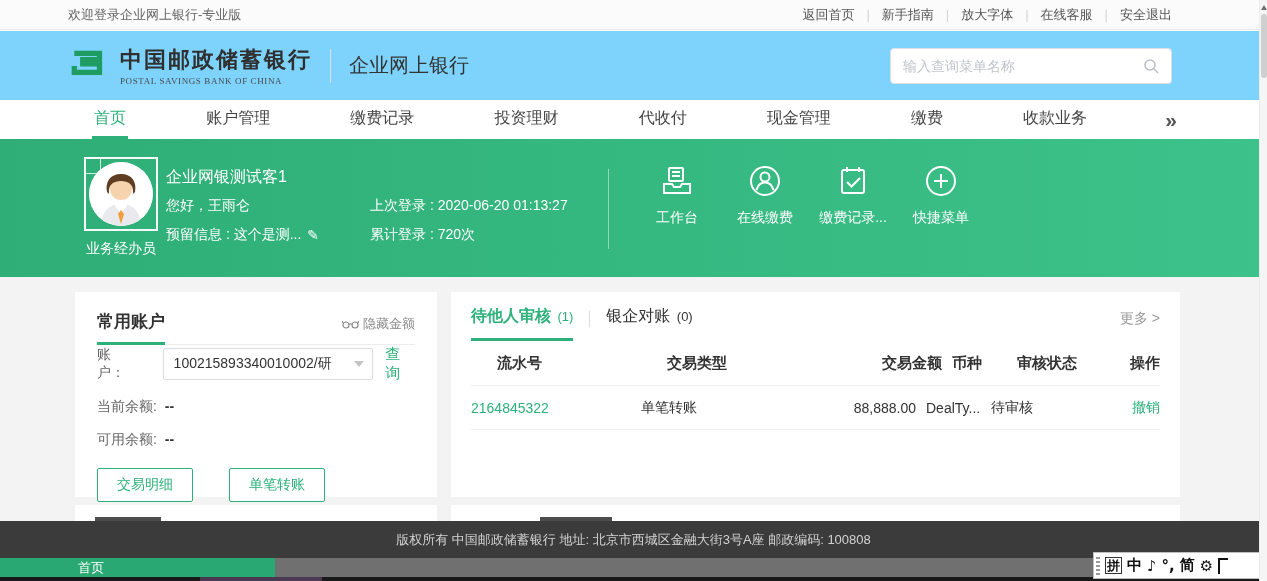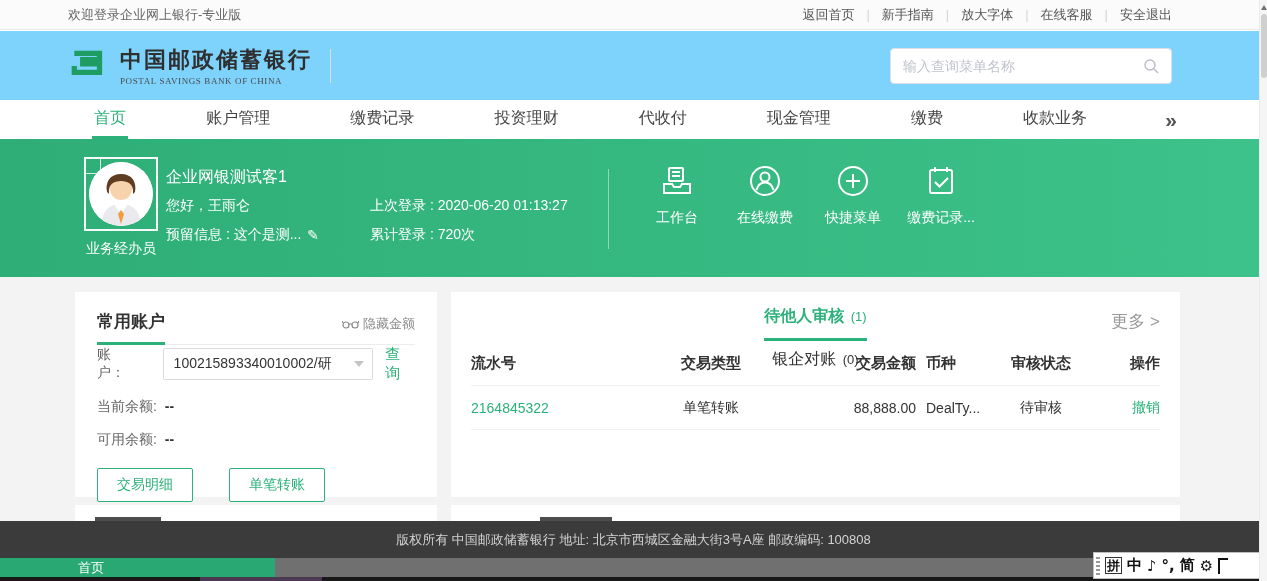--- a/index.html
+++ b/index.html
@@ -78,31 +78,31 @@
   .acct-select .sel-text { flex:1; font-size:14px; color:#333; white-space:nowrap; overflow:hidden; }
   .caret { width:0; height:0; border-left:5px solid transparent; border-right:5px solid transparent;
            border-top:6px solid #c4c4c4; margin-left:4px; flex:none; }
   .query-link { margin-left:12px; color:#2bb179; font-size:15px; cursor:pointer; }
   .bal-row { margin-top:15px; font-size:14px; color:#666; }
   .bal-row b { color:#333; font-weight:bold; margin-left:4px; }
   .btn-row { margin-top:19px; display:flex; gap:36px; }
   .g-btn { width:96px; height:34px; border:1px solid #2bb179; color:#2bb179; background:#fff;
            border-radius:2px; font-size:14px; cursor:pointer; font-family:inherit; }
 
-  .cr-tabs { display:flex; align-items:center; height:34px; position:relative;flex-direction:column; }
+  .cr-tabs { display:flex; align-items:center; height:34px; position:relative; }
   .cr-tab { font-size:16px; color:#333; cursor:pointer; padding-bottom:11px; border-bottom:3px solid transparent; }
   .cr-tab.active { color:#2bb179; font-weight:bold; border-bottom-color:#2bb179; }
   .cr-tab .cnt { font-weight:normal; font-size:13px; margin-left:2px; }
   .cr-tabsep { width:1px; height:16px; background:#ddd; margin:0 16px 8px; }
-  .more-link { position:absolute; right:0; top:4px; font-size:17px; color:#999; cursor:pointer;margin-left:37px; }
+  .more-link { position:absolute; right:0; top:4px; font-size:14px; color:#999; cursor:pointer;margin-left:37px; }
 
   .tbl-head, .tbl-row { display:grid; grid-template-columns:170px 140px 135px 75px 100px 1fr; align-items:center; }
-  .tbl-head { padding:14px 0 12px; font-size:15px; font-weight:bold; color:#333; }
+  .tbl-head { padding:14px 0 12px; font-size:15px; font-weight:bold; color:#333;margin-left:26px; }
   .tbl-row { height:45px; border-top:1px solid #f0f0f0; border-bottom:1px solid #f0f0f0; font-size:14px; color:#333; }
-  .c-center { text-align:center; }
+  .c-center { text-align:left; }
   .c-right { text-align:right; }
   .c-pad { padding-left:10px; }
   .green-link { color:#2bb179; cursor:pointer; }
 
   
   .footer { position:absolute; top:521px; left:0; width:1267px; height:37px; background:#3b3b3b;
             color:#d2d2d2; font-size:13px; text-align:center; line-height:37px; }
   .taskbar { position:absolute; top:558px; left:0; width:1267px; height:19px; background:#707070; }
   .task-tab { position:absolute; left:0; top:0; width:275px; height:19px; background:#2aa873; color:#fff;
               font-size:13px; line-height:19px; padding-left:78px; cursor:pointer; }
@@ -144,20 +144,21 @@
 
   <div class="header">
     <svg class="emblem" viewBox="0 0 40 40">
       <path d="M6 8 H30 V14 H14 V18 H30 V26 H6 V20" stroke="#1e9c62" stroke-width="5" fill="none"></path>
     </svg>
     <div>
       <div class="bank-cn">中国邮政储蓄银行</div>
       <div class="bank-en">POSTAL SAVINGS BANK OF CHINA</div>
     </div>
     <div class="hdr-div"></div>
+    <div class="product">企业网上银行</div>
     <div class="searchbox">
       <input type="text" placeholder="输入查询菜单名称" style="">
       <svg width="16" height="16" viewBox="0 0 16 16">
         <circle cx="7" cy="7" r="5" stroke="#b9bec7" stroke-width="1.5" fill="none"></circle>
         <line x1="11" y1="11" x2="15" y2="15" stroke="#b9bec7" stroke-width="1.5"></line>
       </svg>
     </div>
   </div>
 
   <div class="nav">
@@ -221,34 +222,34 @@
       <div class="shortcut">
         <svg viewBox="0 0 36 36" fill="none" stroke="#fff" stroke-width="2">
           <circle cx="18" cy="18" r="14"></circle>
           <circle cx="18" cy="14" r="4.5"></circle>
           <path d="M9.5 27 C11 21.5 14 19.5 18 19.5 C22 19.5 25 21.5 26.5 27"></path>
         </svg>
         <span class="sc-label">在线缴费</span>
       </div>
       <div class="shortcut">
         <svg viewBox="0 0 36 36" fill="none" stroke="#fff" stroke-width="2">
-          <circle cx="18" cy="18" r="14"></circle>
-          <line x1="18" y1="11" x2="18" y2="25"></line>
-            <line x1="11" y1="18" x2="25" y2="18"></line>
-        </svg>
-        <span class="sc-label">快捷菜单</span>
-      </div>
-      <div class="shortcut">
-        <svg viewBox="0 0 36 36" fill="none" stroke="#fff" stroke-width="2">
           <rect x="7" y="7" width="22" height="23" rx="2"></rect>
           <line x1="12" y1="4" x2="12" y2="9"></line>
             <line x1="24" y1="4" x2="24" y2="9"></line>
           <path d="M12 19 l4.5 4.5 L25 15"></path>
         </svg>
         <span class="sc-label">缴费记录...</span>
+      </div>
+      <div class="shortcut">
+        <svg viewBox="0 0 36 36" fill="none" stroke="#fff" stroke-width="2">
+          <circle cx="18" cy="18" r="14"></circle>
+          <line x1="18" y1="11" x2="18" y2="25"></line>
+            <line x1="11" y1="18" x2="25" y2="18"></line>
+        </svg>
+        <span class="sc-label">快捷菜单</span>
       </div>
     </div>
   </div>
 
   <div class="main-bg"></div>
 
   <div class="card card-left">
     <div class="cl-head">
       <span class="cl-title">常用账户</span>
       <span class="hide-amount">

